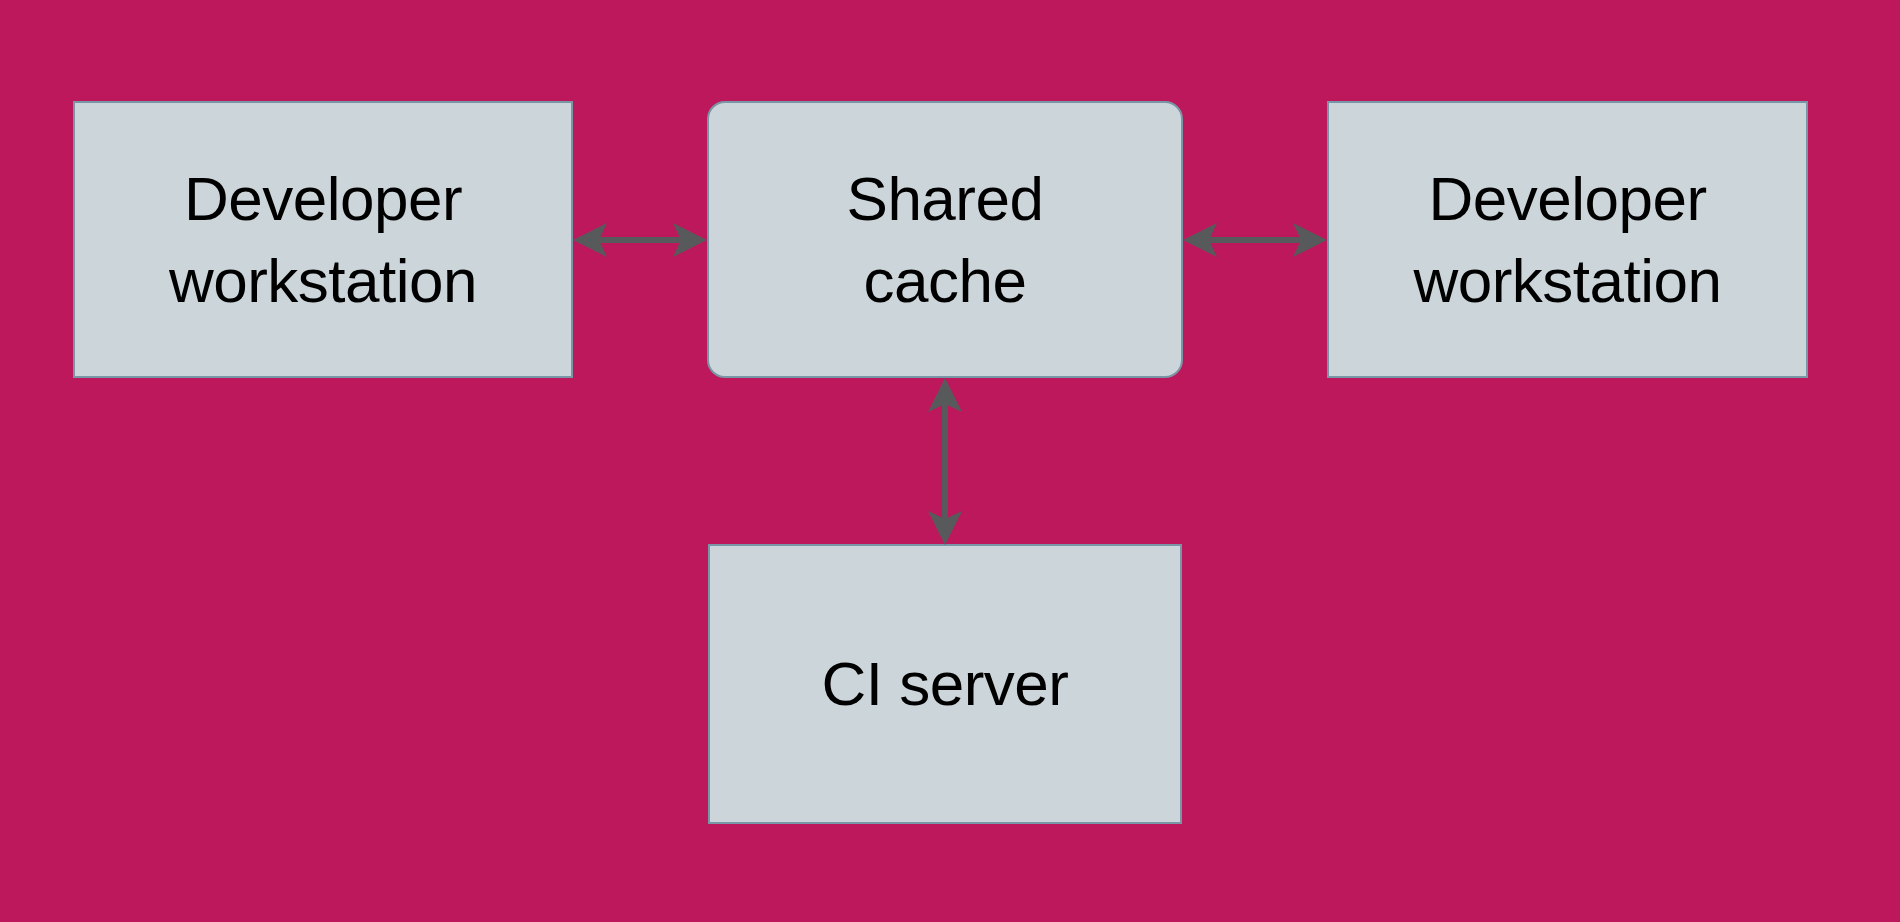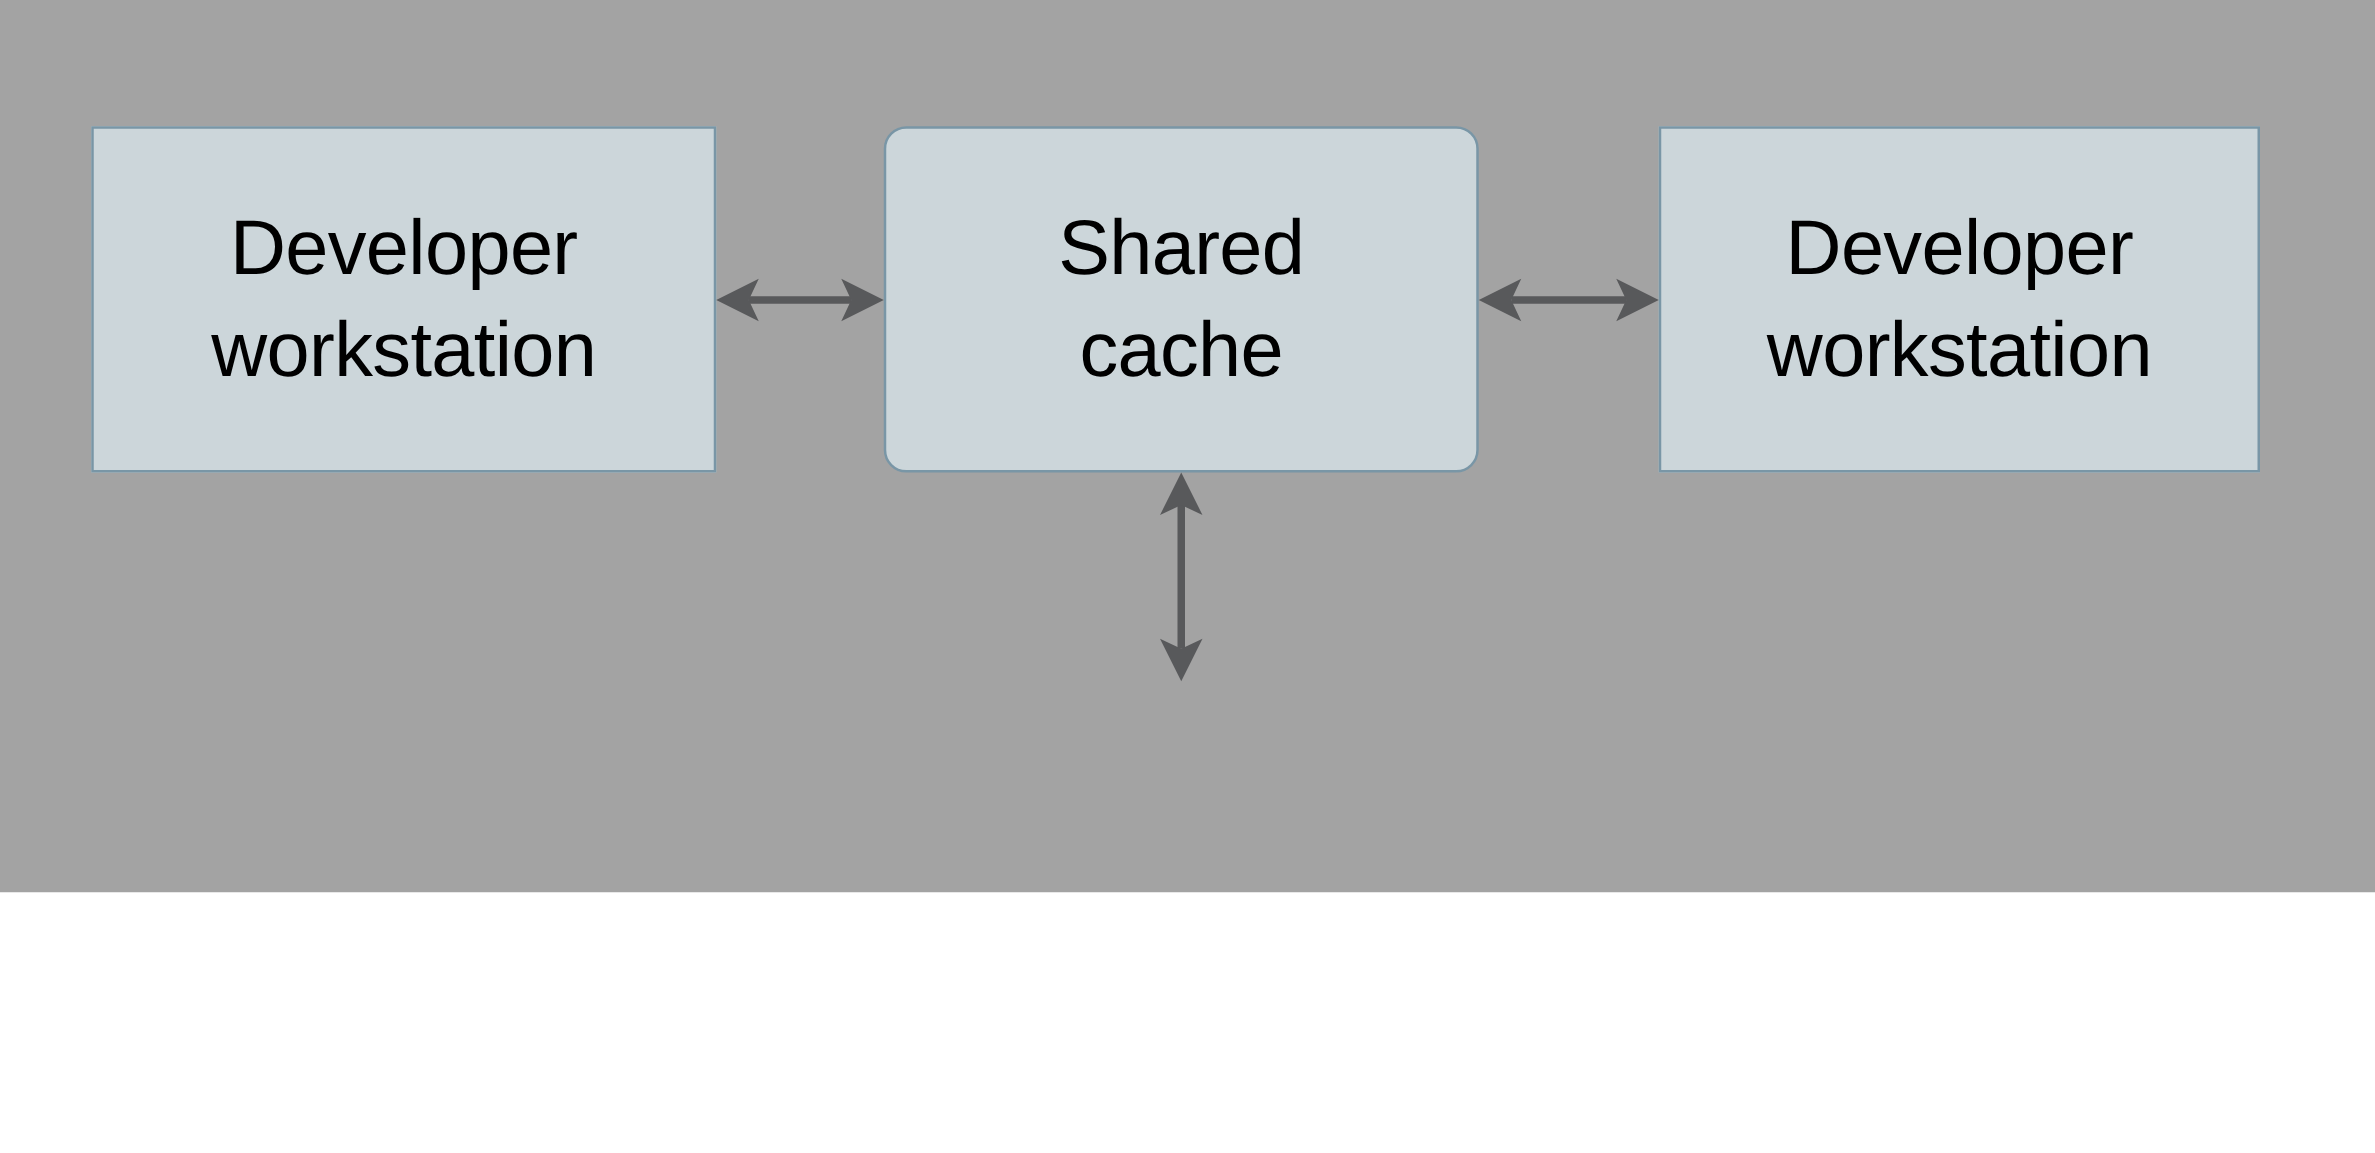--- a/index.html
+++ b/index.html
@@ -6,22 +6,22 @@
     margin: 0;
     padding: 0;
     background: #ffffff;
   }
   body {
     font-family: "Liberation Sans", sans-serif;
   }
   #canvas {
     position: relative;
     width: 1900px;
-    height: 714px;
-    background: #a3a3a3;
+    height: 922px;
+    background: #be185d;
     overflow: hidden;
   }
   .node {
     position: absolute;
     box-sizing: border-box;
     background: #ccd6da;
     border: 2px solid #7996a6;
     display: flex;
     align-items: center;
     justify-content: center;
@@ -70,20 +70,23 @@
   <div class="node" id="node-1" style="left:707px; top:101px; width:476px; height:277px;border-radius:18px;">
     <span class="node-label">Shared
 cache</span>
   </div>
 
   <div class="node" id="node-2" style="left:1327px; top:101px; width:481px; height:277px;">
     <span class="node-label">Developer
 workstation</span>
   </div>
 
+  <div class="node" id="node-3" style="left:708px; top:544px; width:474px; height:280px;">
+    <span class="node-label">CI server</span>
+  </div>
 
   <div class="edge" style="left:573px; top:206px; width:134px; height:68px;">
     <svg width="134" height="68" viewBox="0 0 134 68">
       <line class="edge-line" x1="26" y1="34" x2="108" y2="34"></line>
       <polygon class="edge-head" points="0,34 34,17 26,34 34,51"></polygon>
       <polygon class="edge-head" points="134,34 100,17 108,34 100,51"></polygon>
     </svg>
   </div>
 
   <div class="edge" style="left:1183px; top:206px; width:144px; height:68px;">

